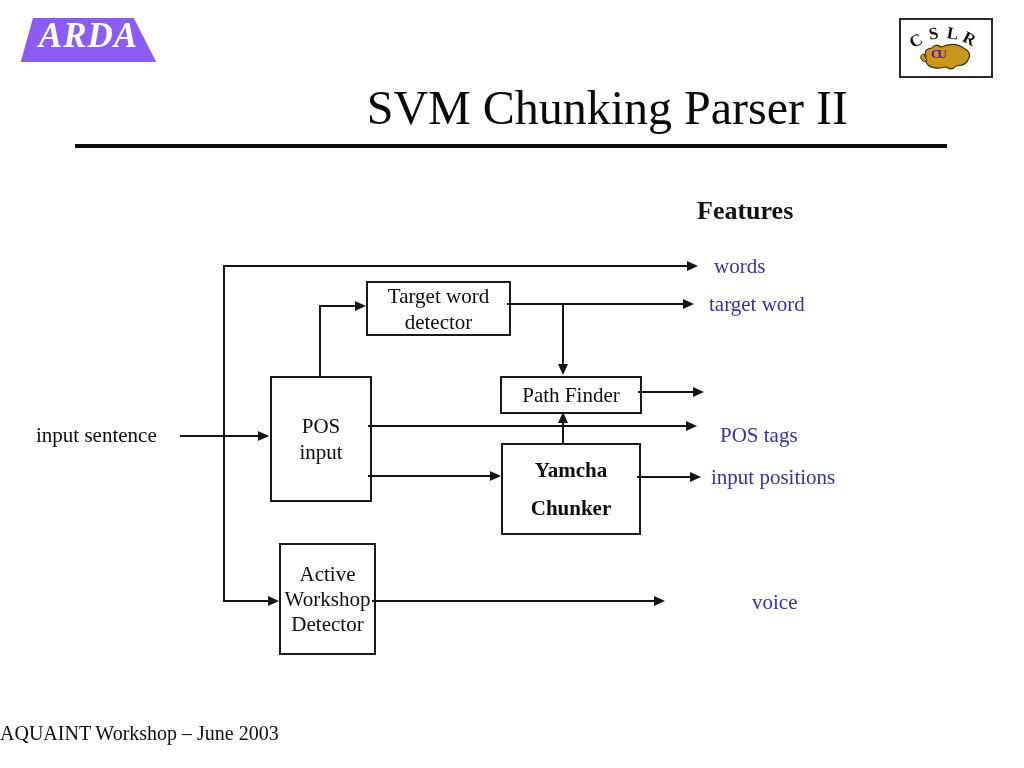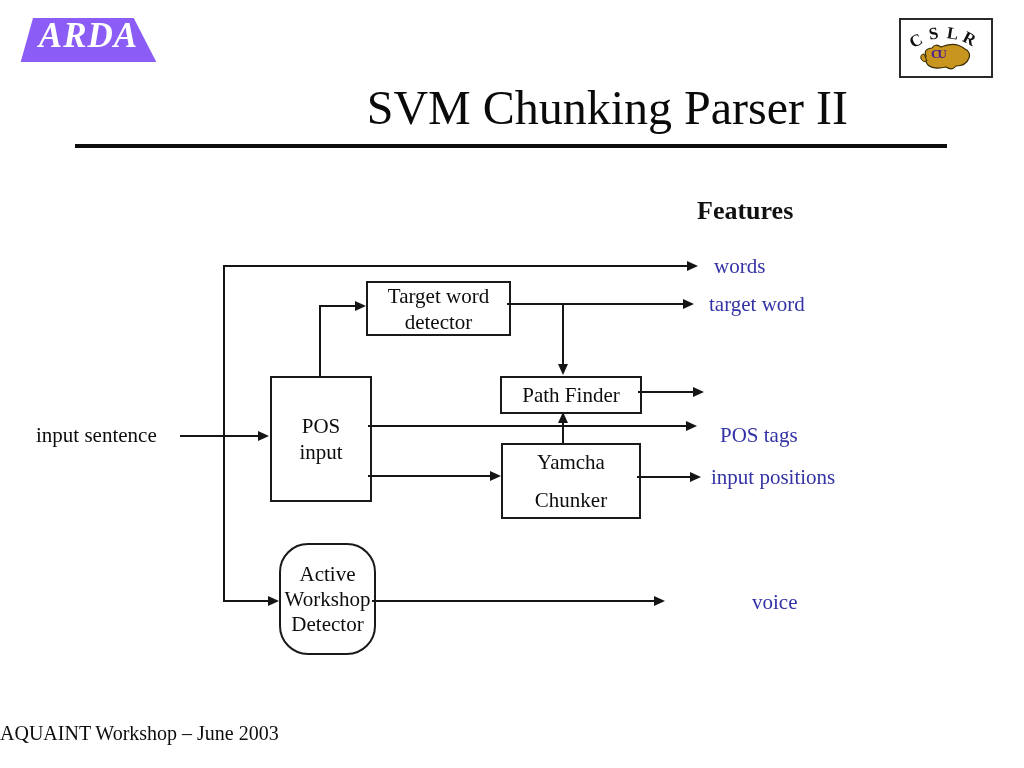--- a/index.html
+++ b/index.html
@@ -50,22 +50,22 @@
   .ah-down{border-left:5px solid transparent;border-right:5px solid transparent;border-top:11px solid #151515;}
   .ah-up{border-left:5px solid transparent;border-right:5px solid transparent;border-bottom:11px solid #151515;}
   .dbox{
     position:absolute;border:2px solid #1a1a1a;background:#ffffff;
     display:flex;flex-direction:column;align-items:center;justify-content:center;
     font-size:21px;line-height:26px;text-align:center;color:#0d0d0d;
   }
   #box-target-word-detector{left:366px;top:281px;width:141px;height:51px;}
   #box-pos-tagger{left:270px;top:376px;width:98px;height:122px;}
   #box-path-finder{left:500px;top:376px;width:138px;height:34px;}
-  #box-yamcha-chunker{left:501px;top:443px;width:136px;height:64px;justify-content:space-between;padding:4px 0;}
-  #box-active-passive-detector{left:279px;top:543px;width:93px;height:108px;line-height:25px;border-radius:29px;}
+  #box-yamcha-chunker{left:501px;top:443px;width:136px;height:64px;justify-content:space-between;padding:12px 0;font-weight:bold;}
+  #box-active-passive-detector{left:279px;top:543px;width:93px;height:108px;line-height:25px;}
   .blue-label{
     position:absolute;font-size:21px;line-height:26px;color:#3333A6;white-space:nowrap;
   }
   #features-heading{
     position:absolute;left:697px;top:196px;font-size:26px;font-weight:bold;color:#111;
   }
   #input-label{position:absolute;left:36px;top:423px;font-size:21px;color:#0d0d0d;white-space:nowrap;}
   #slide-footer{
     position:absolute;left:0;top:722px;width:1024px;text-align:left;
     font-size:20px;color:#0d0d0d;

